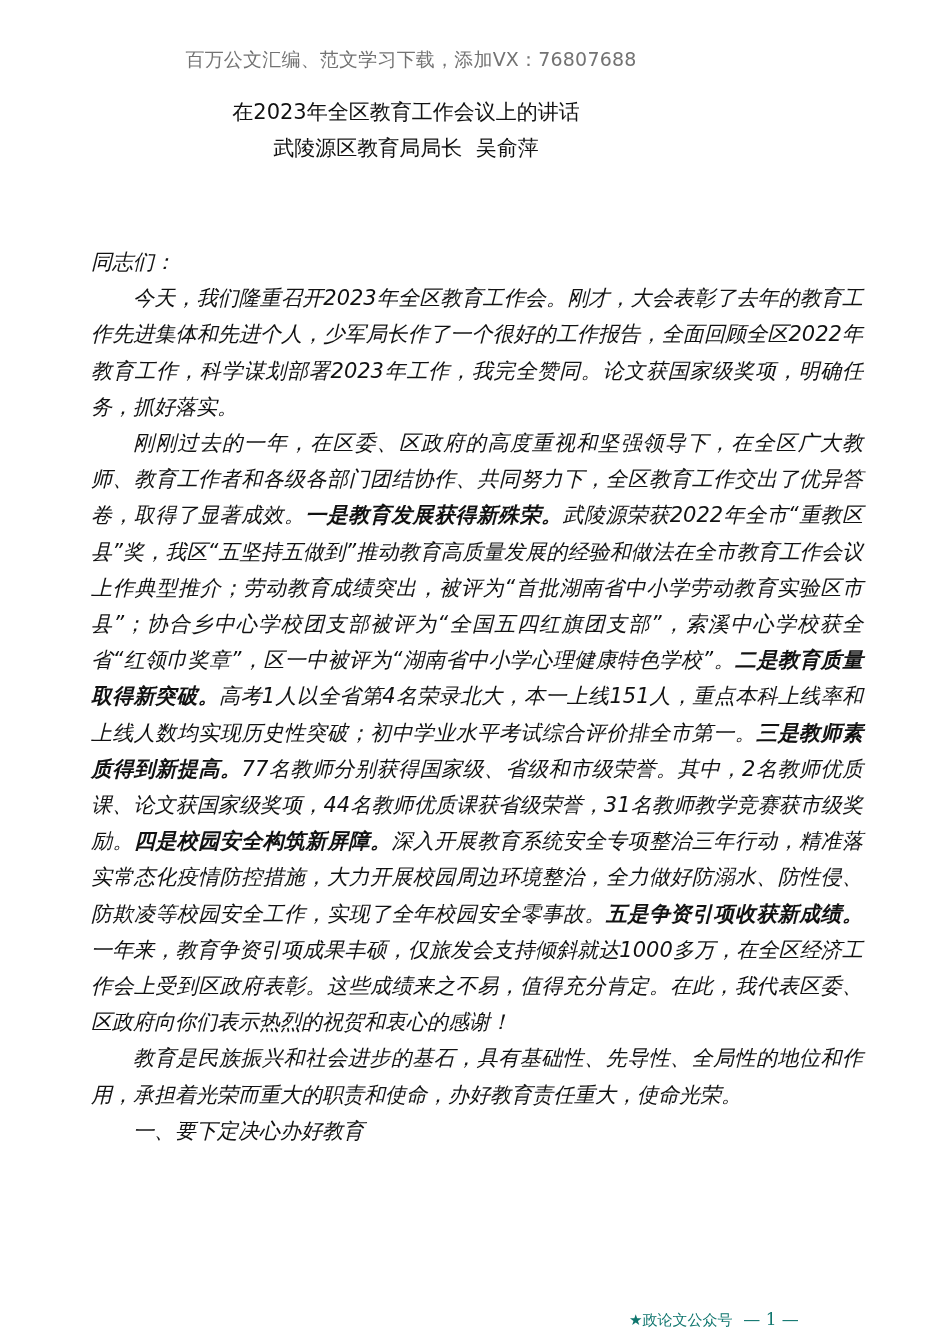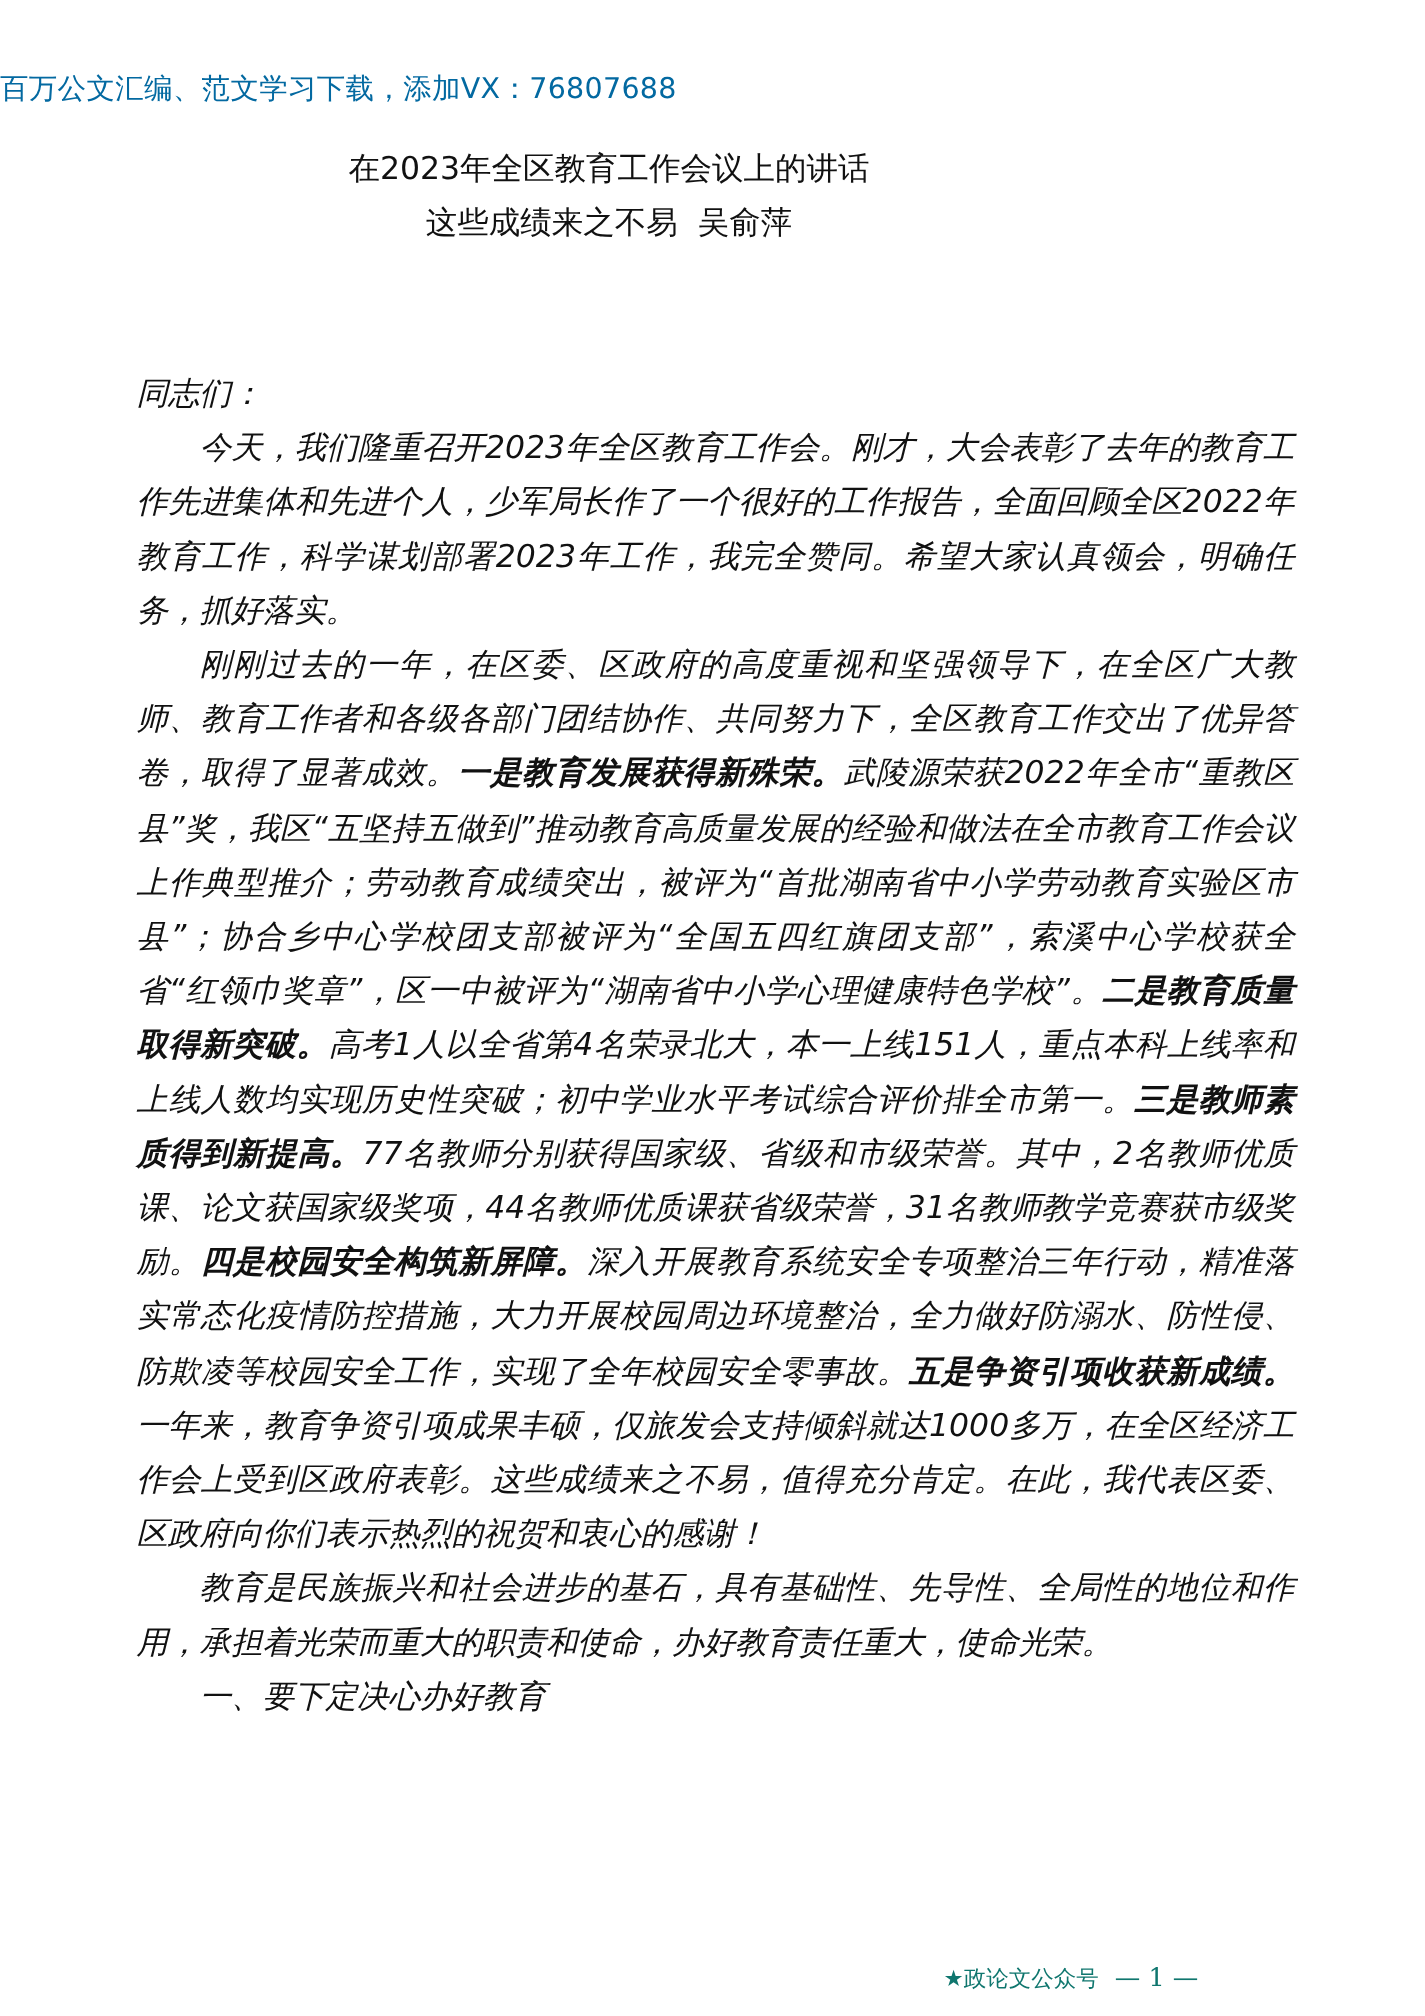--- a/index.html
+++ b/index.html
@@ -3,21 +3,21 @@
   <meta charset="utf-8">
   <style>
     html, body { margin: 0; padding: 0; background: #ffffff; }
     body {
       width: 950px; height: 1344px; position: relative; overflow: hidden;
       font-family: "DejaVu Sans", "Liberation Sans", sans-serif;
       color: #111111;
     }
     .banner {
       position: absolute; top: 44px; left: 0; width: 822px;
-      font-size: 19px; color: #0369a1; letter-spacing: 0.2px;
+      text-align: center; font-size: 19px; color: #737373; letter-spacing: 0.2px;
       line-height: 30px;
     }
     .title-block {
       position: absolute; top: 94px; left: 0; width: 812px; text-align: center;
       font-size: 21px; line-height: 36px;
     }
     .body-text {
       position: absolute; top: 244px; left: 91px; width: 772px;
       font-size: 21px; line-height: 36.2px;
       text-align: justify; text-justify: inter-character;
@@ -35,26 +35,26 @@
       margin-left: 6px;
     }
   </style>
 </head>
 <body>
 
 <div class="banner">百万公文汇编、范文学习下载，添加VX：76807688</div>
 
 <div class="title-block">
   <div>在2023年全区教育工作会议上的讲话</div>
-  <div style="white-space:pre;">这些成绩来之不易  吴俞萍</div>
+  <div style="white-space:pre;">武陵源区教育局局长  吴俞萍</div>
 </div>
 
 <div class="body-text">
   <p>同志们：</p>
-  <p class="indent">今天，我们隆重召开2023年全区教育工作会。刚才，大会表彰了去年的教育工作先进集体和先进个人，少军局长作了一个很好的工作报告，全面回顾全区2022年教育工作，科学谋划部署2023年工作，我完全赞同。希望大家认真领会，明确任务，抓好落实。</p>
+  <p class="indent">今天，我们隆重召开2023年全区教育工作会。刚才，大会表彰了去年的教育工作先进集体和先进个人，少军局长作了一个很好的工作报告，全面回顾全区2022年教育工作，科学谋划部署2023年工作，我完全赞同。论文获国家级奖项，明确任务，抓好落实。</p>
   <p class="indent"><span>刚刚过去的一年，在区委、区政府的高度重视和坚强领导下，在全区广大教师、教育工作者和各级各部门团结协作、共同努力下，全区教育工作交出了优异答卷，取得了显著成效。</span><b>一是教育发展获得新殊荣。</b><span>武陵源荣获2022年全市“重教区县”奖，我区“五坚持五做到”推动教育高质量发展的经验和做法在全市教育工作会议上作典型推介；劳动教育成绩突出，被评为“首批湖南省中小学劳动教育实验区市县”；协合乡中心学校团支部被评为“全国五四红旗团支部”，索溪中心学校获全省“红领巾奖章”，区一中被评为“湖南省中小学心理健康特色学校”。</span><b>二是教育质量取得新突破。</b><span>高考1人以全省第4名荣录北大，本一上线151人，重点本科上线率和上线人数均实现历史性突破；初中学业水平考试综合评价排全市第一。</span><b>三是教师素质得到新提高。</b><span>77名教师分别获得国家级、省级和市级荣誉。其中，2名教师优质课、论文获国家级奖项，44名教师优质课获省级荣誉，31名教师教学竞赛获市级奖励。</span><b>四是校园安全构筑新屏障。</b><span>深入开展教育系统安全专项整治三年行动，精准落实常态化疫情防控措施，大力开展校园周边环境整治，全力做好防溺水、防性侵、防欺凌等校园安全工作，实现了全年校园安全零事故。</span><b>五是争资引项收获新成绩。</b><span>一年来，教育争资引项成果丰硕，仅旅发会支持倾斜就达1000多万，在全区经济工作会上受到区政府表彰。这些成绩来之不易，值得充分肯定。在此，我代表区委、区政府向你们表示热烈的祝贺和衷心的感谢！</span></p>
   <p class="indent">教育是民族振兴和社会进步的基石，具有基础性、先导性、全局性的地位和作用，承担着光荣而重大的职责和使命，办好教育责任重大，使命光荣。</p>
   <p class="indent">一、要下定决心办好教育</p>
 </div>
 
 <div class="footer">
   <span>★政论文公众号</span>
   <span class="pagenum">— 1 —</span>
 </div>
 

